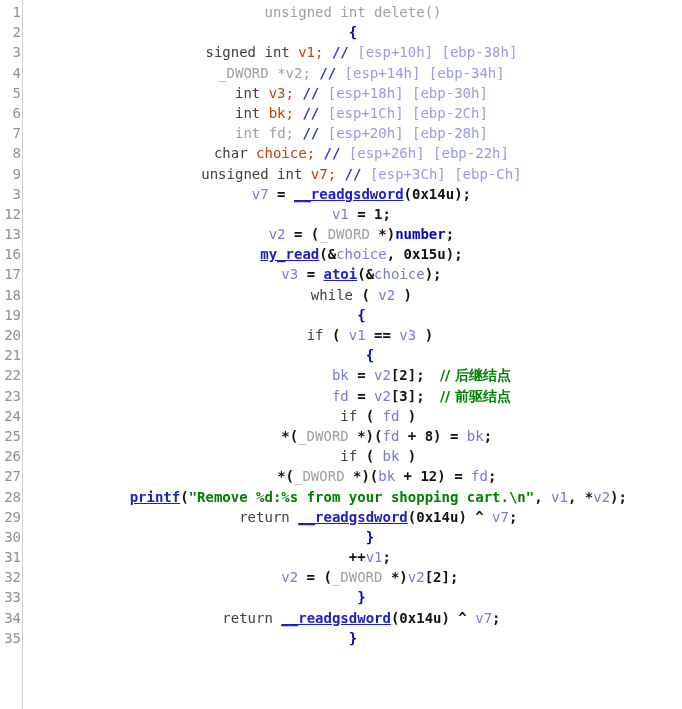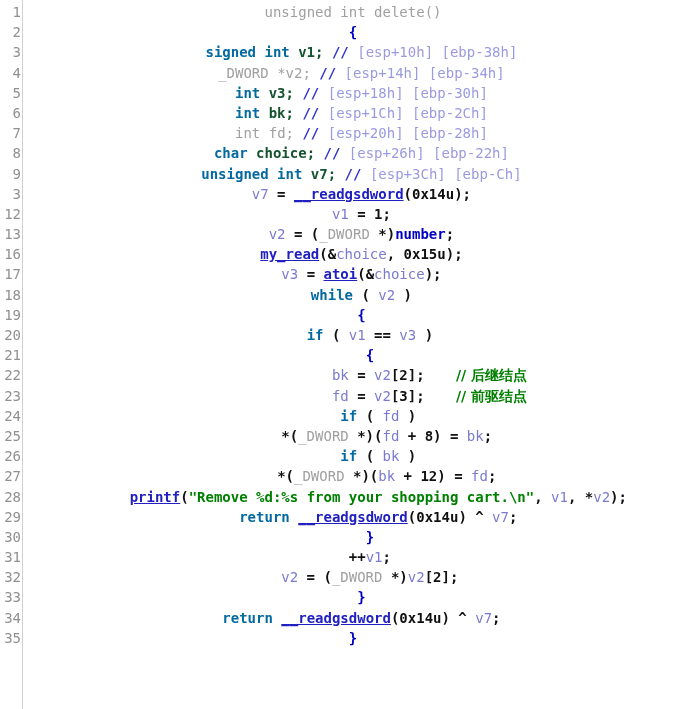--- a/index.html
+++ b/index.html
@@ -37,40 +37,40 @@
   .linetext{
     padding-left:3px;
     white-space:pre;
     flex:1 1 auto;
     position:relative;
     text-align:center;
   }
 
   
   .t-gray   {color:#a0a0a0;}                  
-  .t-kw     {color:#0369a1;font-weight:bold;} 
-  .t-plain  {color:#14532d;font-weight:bold;} 
+  .t-kw     {color:#404040;font-weight:normal;} 
+  .t-plain  {color:#c2410c;font-weight:normal;} 
   .t-punct  {color:#101010;font-weight:bold;}
   .t-num    {color:#101010;font-weight:bold;}
   .t-var    {color:#7a7ad0;}                  
   .t-gvar   {color:#0000c0;font-weight:bold;} 
   .t-fn     {color:#2020c0;font-weight:bold;text-decoration:underline;} 
   .t-str    {color:#008000;font-weight:bold;} 
   .t-slash  {color:#3333cc;font-weight:bold;} 
   .t-stk    {color:#9a9ae0;}                  
   .t-brace  {color:#0000c0;font-weight:bold;}
 
   .side-comment{
     position:absolute;
     left:419px;
     color:#008000;
     font-weight:bold;
     white-space:pre;
   }
-  .cjk{font-family:"DejaVu Sans","Liberation Sans",sans-serif;margin-left:16px;}
+  .cjk{font-family:"DejaVu Sans","Liberation Sans",sans-serif;}
 </style>
 </head>
 <body>
 
 <div id="code-view">
   <div class="gutter-rule"></div>
   <div id="code-lines">
       <div class="code-line"><span class="lineno">1</span><span class="linetext"><span class="t-gray">unsigned int delete()</span></span></div>
       <div class="code-line"><span class="lineno">2</span><span class="linetext"><span class="t-brace">{</span></span></div>
       <div class="code-line"><span class="lineno">3</span><span class="linetext"><span class="t-plain">  </span><span class="t-kw">signed int</span><span class="t-plain"> v1; </span><span class="t-slash">// </span><span class="t-stk">[esp+10h] [ebp-38h]</span></span></div>

